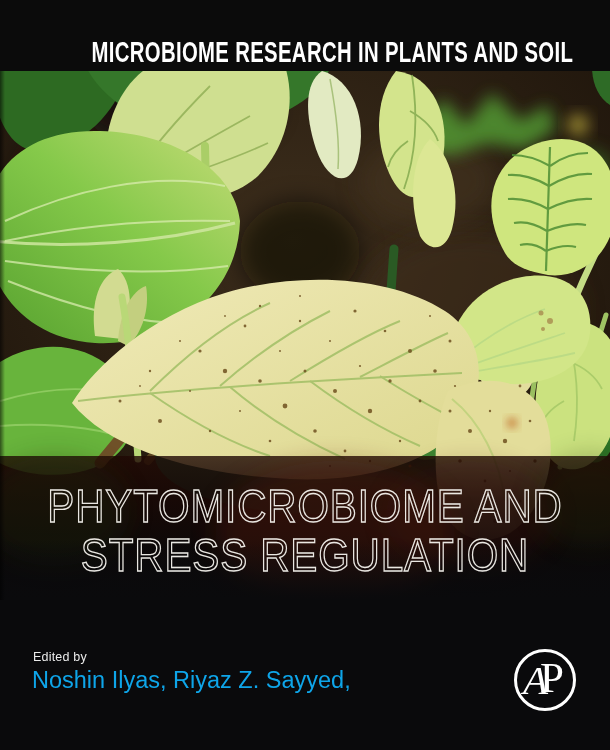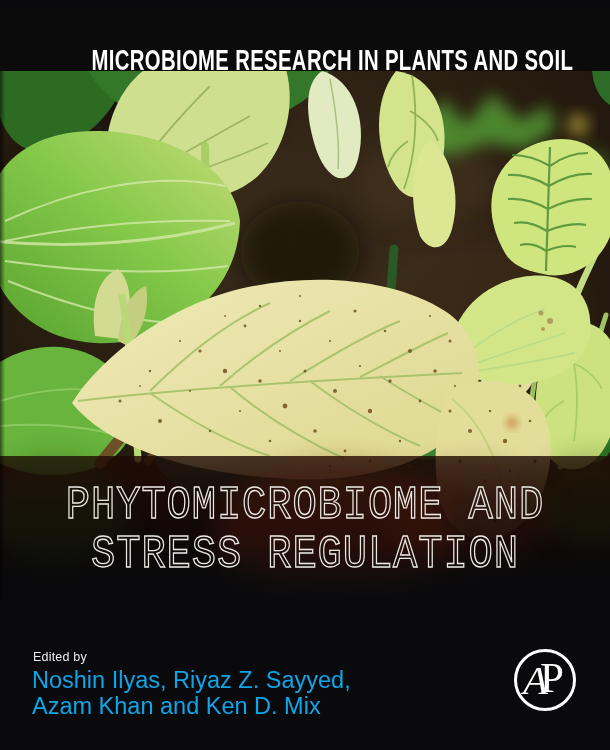--- a/index.html
+++ b/index.html
@@ -2,38 +2,38 @@
 <html><head>
 <meta charset="utf-8">
 <style>
   html,body { margin:0; padding:0; background:#ffffff; }
   .cover {
     position:relative; width:610px; height:750px; overflow:hidden;
     background:#0a0a0c; font-family:"Liberation Sans", sans-serif;
     -webkit-font-smoothing:antialiased;
   }
   
-  .banner { position:absolute; top:8px; left:0; width:610px; height:71px; background:#0b0b0b; }
+  .banner { position:absolute; top:0; left:0; width:610px; height:71px; background:#0b0b0b; }
   .banner-label {
     position:absolute; top:36px; left:0; width:610px; text-align:center;
     color:#ffffff; font-weight:bold; font-size:29px; letter-spacing:.5px;
     white-space:nowrap; transform:scaleX(.70); transform-origin:50% 50%;
   }
   
   .photo { position:absolute; top:71px; left:0; width:610px; height:529px; }
   .left-edge {
     position:absolute; top:71px; left:0; width:5px; height:529px;
     background:linear-gradient(90deg, rgba(0,0,0,.55), rgba(0,0,0,0));
     pointer-events:none;
   }
   
   .title {
     position:absolute; top:482px; left:0; width:610px; text-align:center;
     font-size:46px; line-height:49px; letter-spacing:1px;
-    color:transparent;font-family:Liberation Mono, monospace; -webkit-text-stroke:1.35px rgba(246,243,238,.95);
+    color:transparent; -webkit-text-stroke:1.35px rgba(246,243,238,.95);
   }
   @supports not (-webkit-text-stroke: 1px #fff) {
     .title { color:#f3f0ea; }
   }
   .title .line { transform:scaleX(.88); transform-origin:50% 50%; white-space:nowrap; }
   
   .editors { position:absolute; top:600px; left:0; width:500px; height:150px; background:#0a0a0c;text-decoration:underline; }
   .edited-by { position:absolute; left:33px; top:50px; font-size:12.5px; color:#ececec; letter-spacing:.2px; }
   .editor-names { position:absolute; left:32px; top:67px; font-size:23.5px; line-height:26px; color:#0ea5e9; }
   .ap-logo { position:absolute; left:512px; top:47px; width:66px; height:66px; }
@@ -331,21 +331,20 @@
 
   <div class="title">
     <div class="line">PHYTOMICROBIOME AND</div>
     <div class="line">STRESS REGULATION</div>
   </div>
 
   <div class="editors">
     <div class="edited-by">Edited by</div>
     <div class="editor-names">
       <div>Noshin Ilyas, Riyaz Z. Sayyed,</div>
-      <div>Azam Khan and Ken D. Mix</div>
     </div>
     <svg class="ap-logo" viewBox="0 0 66 66">
       <circle cx="33" cy="33" r="29.5" fill="none" stroke="#ffffff" stroke-width="3"></circle>
       <text x="11" y="47" font-family="Liberation Serif, serif" font-style="italic" font-size="41" fill="#ffffff">A</text>
       <text x="28" y="45" font-family="Liberation Serif, serif" font-size="43" fill="#ffffff">P</text>
     </svg>
   </div>
 
 </div>
 

